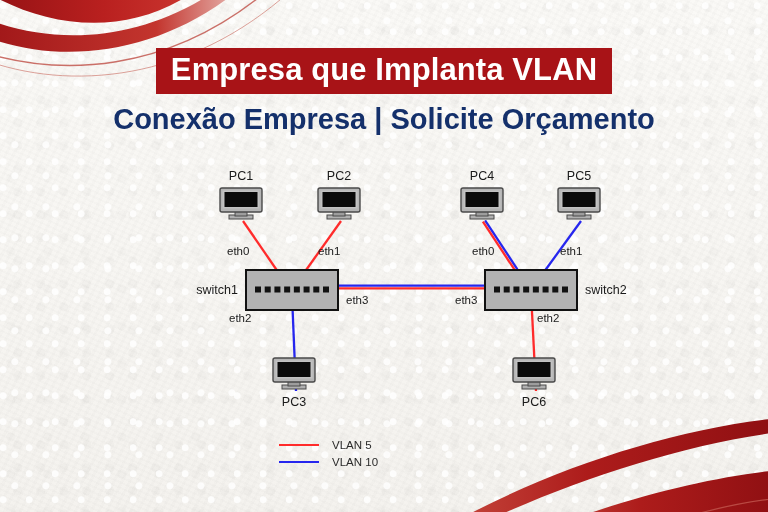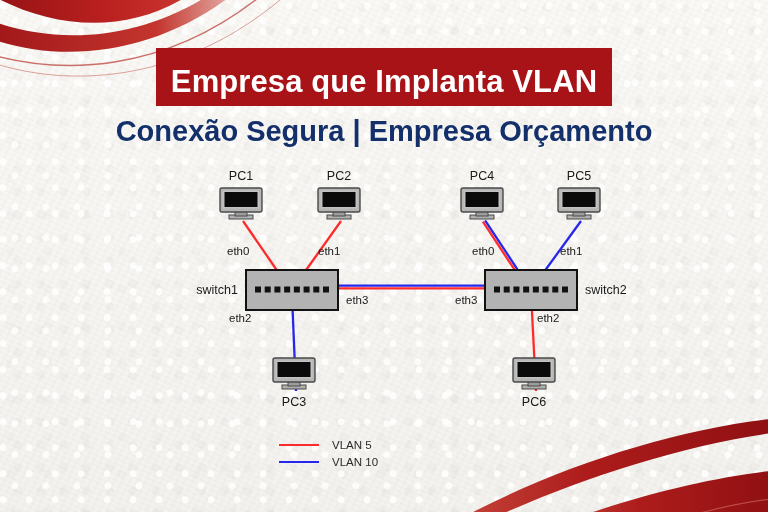--- a/index.html
+++ b/index.html
@@ -29,21 +29,21 @@
   #deco-bottom-right{right:0;bottom:0;width:340px;height:110px;}
 
   
   .header{position:absolute;left:0;right:0;top:48px;text-align:center;}
   .title-bar{
     display:inline-block;
     background:#a81317;
     color:#ffffff;
     font-size:31px;font-weight:bold;
     letter-spacing:.1px;
-    padding:18px 15px 9px 15px;
+    padding:6px 15px 9px 15px;
     line-height:1.0;
   }
   .subtitle{
     margin-top:10px;
     color:#14306b;
     font-size:29px;font-weight:bold;
     line-height:1.05;
   }
 
   
@@ -91,21 +91,21 @@
       <stop offset="100%" stop-color="#8e0f12"></stop>
     </linearGradient>
   </defs>
   <path d="M 30,118 C 130,64 250,26 352,16 L 352,30 C 255,42 140,80 48,124 Z" fill="url(#gBR1)"></path>
   <path d="M 120,126 C 210,92 290,74 352,68 L 352,118 C 300,118 230,128 170,140 Z" fill="url(#gBR1)"></path>
   <path d="M 200,134 C 260,112 310,100 352,96" fill="none" stroke="#c2574f" stroke-width="1.2" opacity=".8"></path>
 </svg>
 
 <div class="header">
   <div class="title-bar">Empresa que Implanta VLAN</div>
-  <div class="subtitle">Conexão Segura | Empresa Orçamento</div>
+  <div class="subtitle">Conexão Empresa | Solicite Orçamento</div>
 </div>
 
 <div id="diagram">
   <svg id="diagram-svg" width="768" height="340" viewBox="0 0 768 340">
       <g>
         <g>
           <line x1="214" y1="71" x2="247.7" y2="120" stroke="#ff2b2b" stroke-width="2.3" stroke-linecap="butt"></line>
         </g>
         <g>
           <line x1="312" y1="71" x2="277.1" y2="120" stroke="#ff2b2b" stroke-width="2.3" stroke-linecap="butt"></line>

